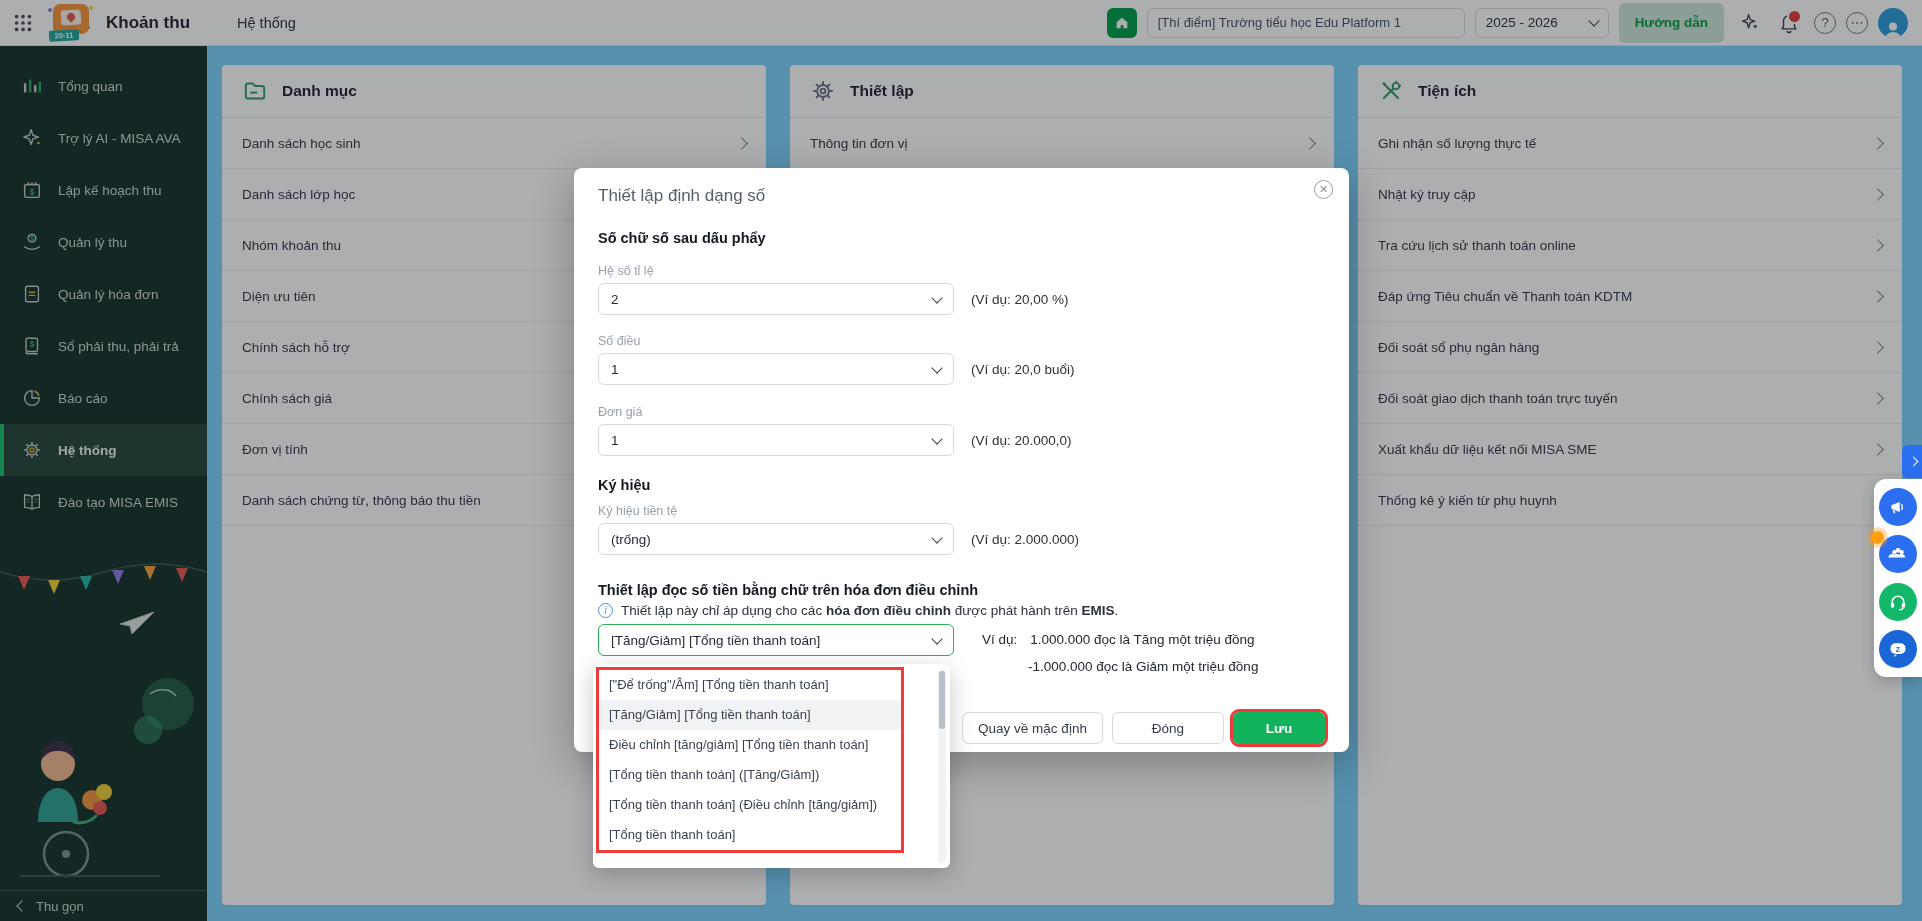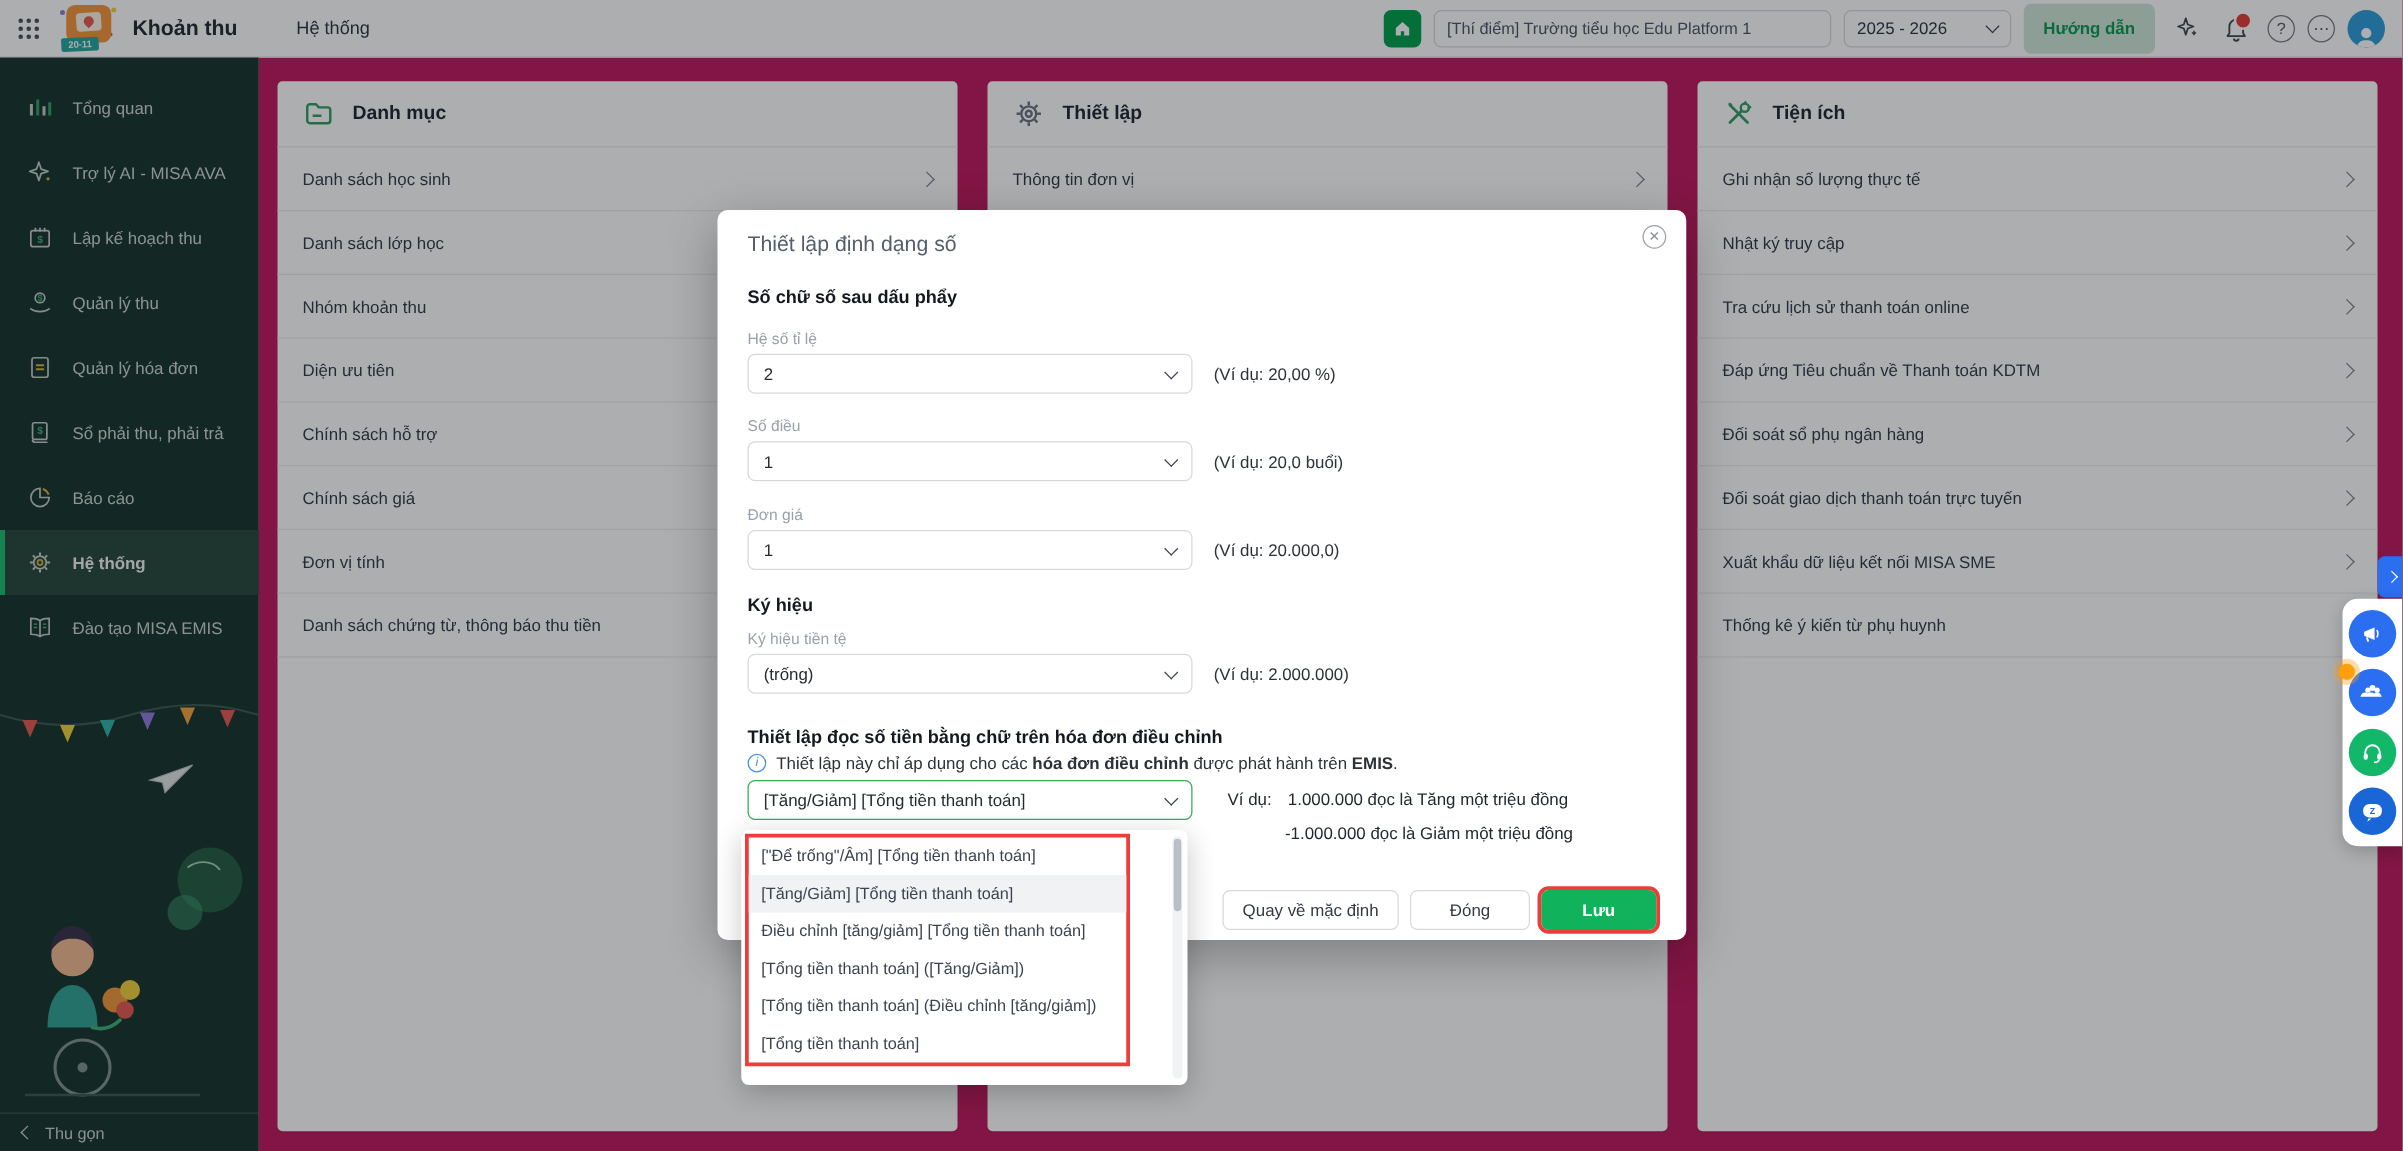--- a/index.html
+++ b/index.html
@@ -44,21 +44,21 @@
   .side-item .lbl{font-size:13.5px;color:#ccd7d1;white-space:nowrap;}
   .side-item.active{background:#26463c;}
   .side-item.active::before{content:"";position:absolute;left:0;top:0;bottom:0;width:4px;background:#19c06b;}
   .side-item.active .lbl{color:#eef4f0;font-weight:bold;}
   .side-illus{margin-top:auto;height:336px;position:relative;}
   .collapse{height:30px;border-top:1px solid rgba(255,255,255,.16);display:flex;align-items:center;
             padding-left:18px;gap:10px;color:#c9d4cf;font-size:13px;cursor:pointer;}
   .chev-left{width:7px;height:7px;border-left:1.5px solid #c9d4cf;border-bottom:1.5px solid #c9d4cf;transform:rotate(45deg);}
 
   
-  .content{position:absolute;left:207px;top:46px;right:0;bottom:0;background:#be185d;}
+  .content{position:absolute;left:207px;top:46px;right:0;bottom:0;background:#7dd3fc;}
   .panel{position:absolute;top:19px;height:840px;background:#fff;border-radius:4px;box-shadow:0 1px 2px rgba(0,0,0,.05);}
   .p1{left:15px;width:544px;}
   .p2{left:583px;width:544px;}
   .p3{left:1151px;width:544px;}
   .phead{height:52px;display:flex;align-items:center;gap:14px;padding:0 20px;border-bottom:1px solid #e7e9ec;}
   .phead .pt{font-weight:bold;font-size:15.5px;color:#1f2430;}
   .prow{height:50px;display:flex;align-items:center;justify-content:space-between;padding:0 20px;
         border-bottom:1px solid #eceef0;font-size:13.5px;color:#333a45;cursor:pointer;gap:32px;}
   .chev-r{width:8px;height:8px;border-right:1.8px solid #7a828c;border-top:1.8px solid #7a828c;transform:rotate(45deg);flex:none;}
 
@@ -85,21 +85,21 @@
            display:flex;align-items:center;justify-content:center;box-sizing:border-box;font-style:italic;flex:none;}
   .read-row{margin-top:6px;display:flex;align-items:flex-start;}
   .sel-green{border:1.5px solid #2fae53;}
   .ex-block{margin-left:28px;font-size:13.5px;color:#23282f;padding-top:8px;}
   .ex-l1{display:flex;gap:13px;}
   .ex-l2{margin-top:12px;margin-left:46px;}
   .btns{margin-top:38px;display:flex;justify-content:flex-end;align-items:center;gap:9px;}
   .btn{height:32px;border:1px solid #d9d9d9;border-radius:6px;background:#fff;font-size:13.5px;color:#333a45;
        display:flex;align-items:center;justify-content:center;cursor:pointer;box-sizing:border-box;}
   .btn-reset{width:141px;}
-  .btn-close{width:96px;}
+  .btn-close{width:112px;}
   .btn-save{width:92px;background:#10b35c;border:none;color:#fff;font-weight:bold;outline:3px solid #ee3b3b;}
 
   
   .dropdown{position:absolute;left:593px;top:664px;width:357px;height:204px;background:#fff;border-radius:6px;
             z-index:110;box-shadow:0 6px 22px rgba(0,0,0,.22);}
   .options{position:absolute;left:3px;top:3px;width:302px;border:3px solid #ee3b3b;background:#fff;}
   .opt{height:30px;line-height:30px;padding:0 10px;font-size:13px;color:#3c4350;white-space:nowrap;cursor:pointer;}
   .opt.hl{background:#f1f2f4;}
   .dd-track{position:absolute;right:4px;top:5px;bottom:5px;width:8px;background:#f1f2f4;border-radius:4px;}
   .dd-thumb{position:absolute;top:2px;left:1px;width:6px;height:58px;background:#b9bfc7;border-radius:3px;cursor:pointer;}

